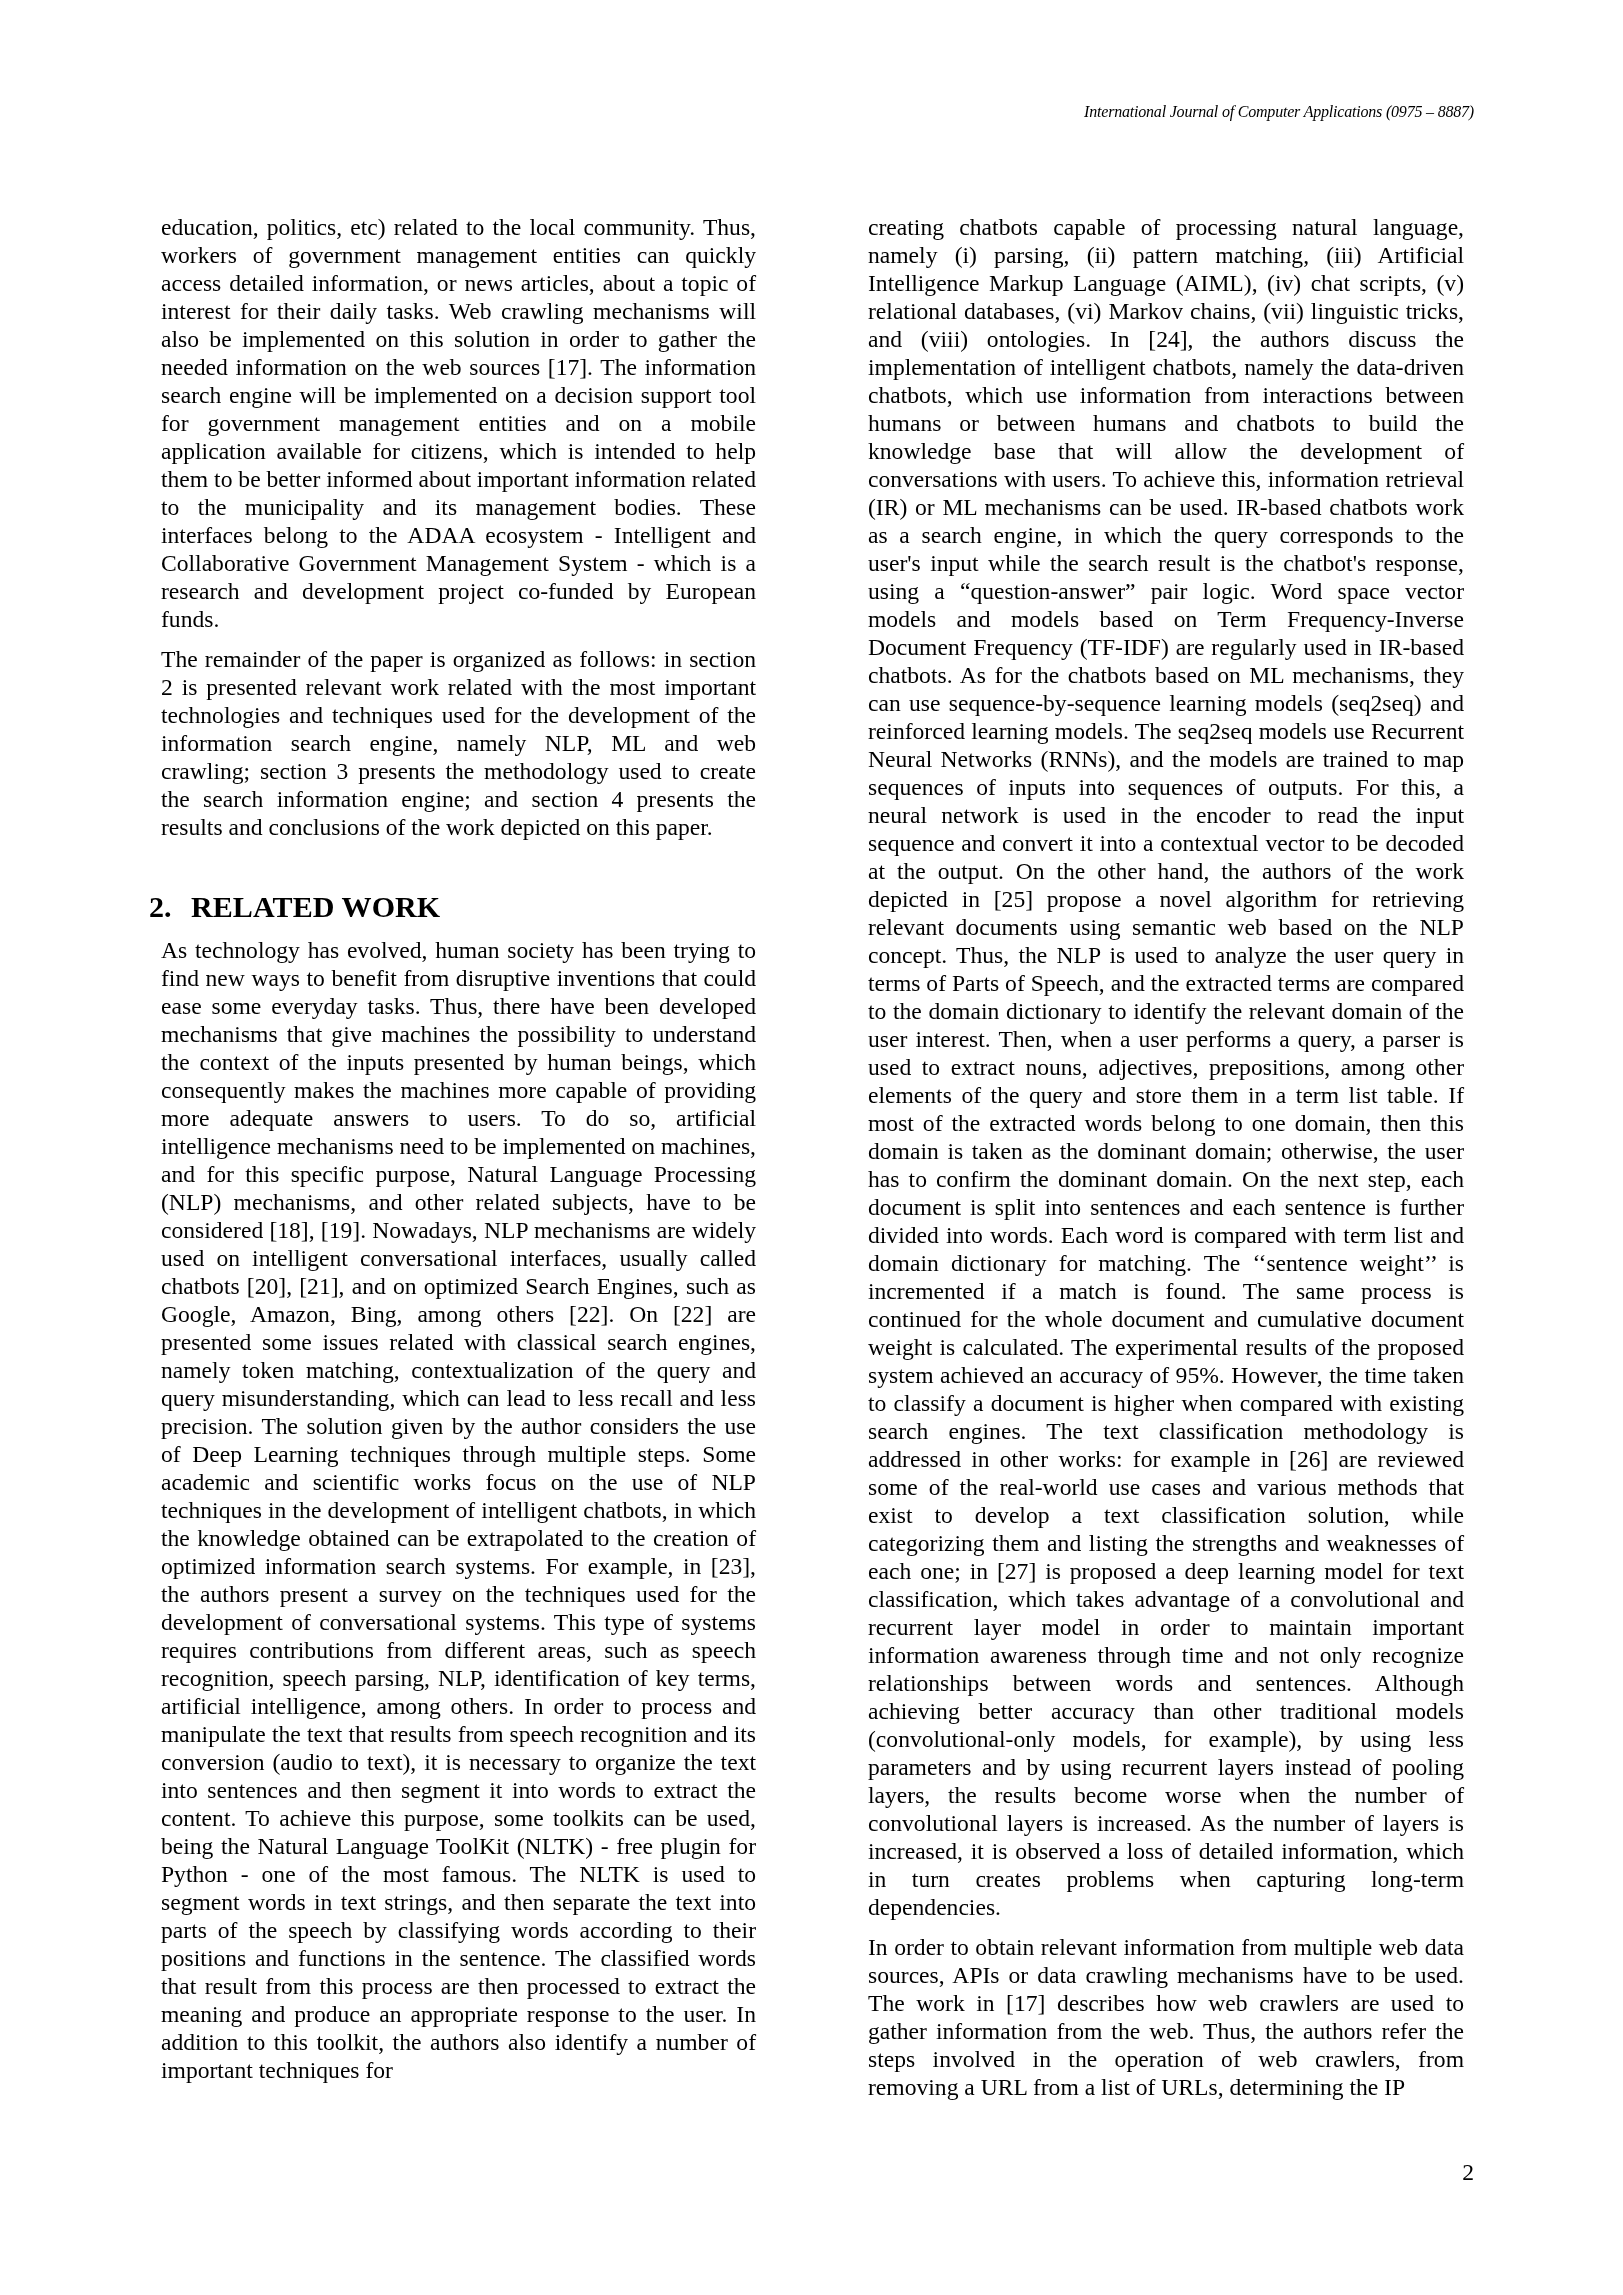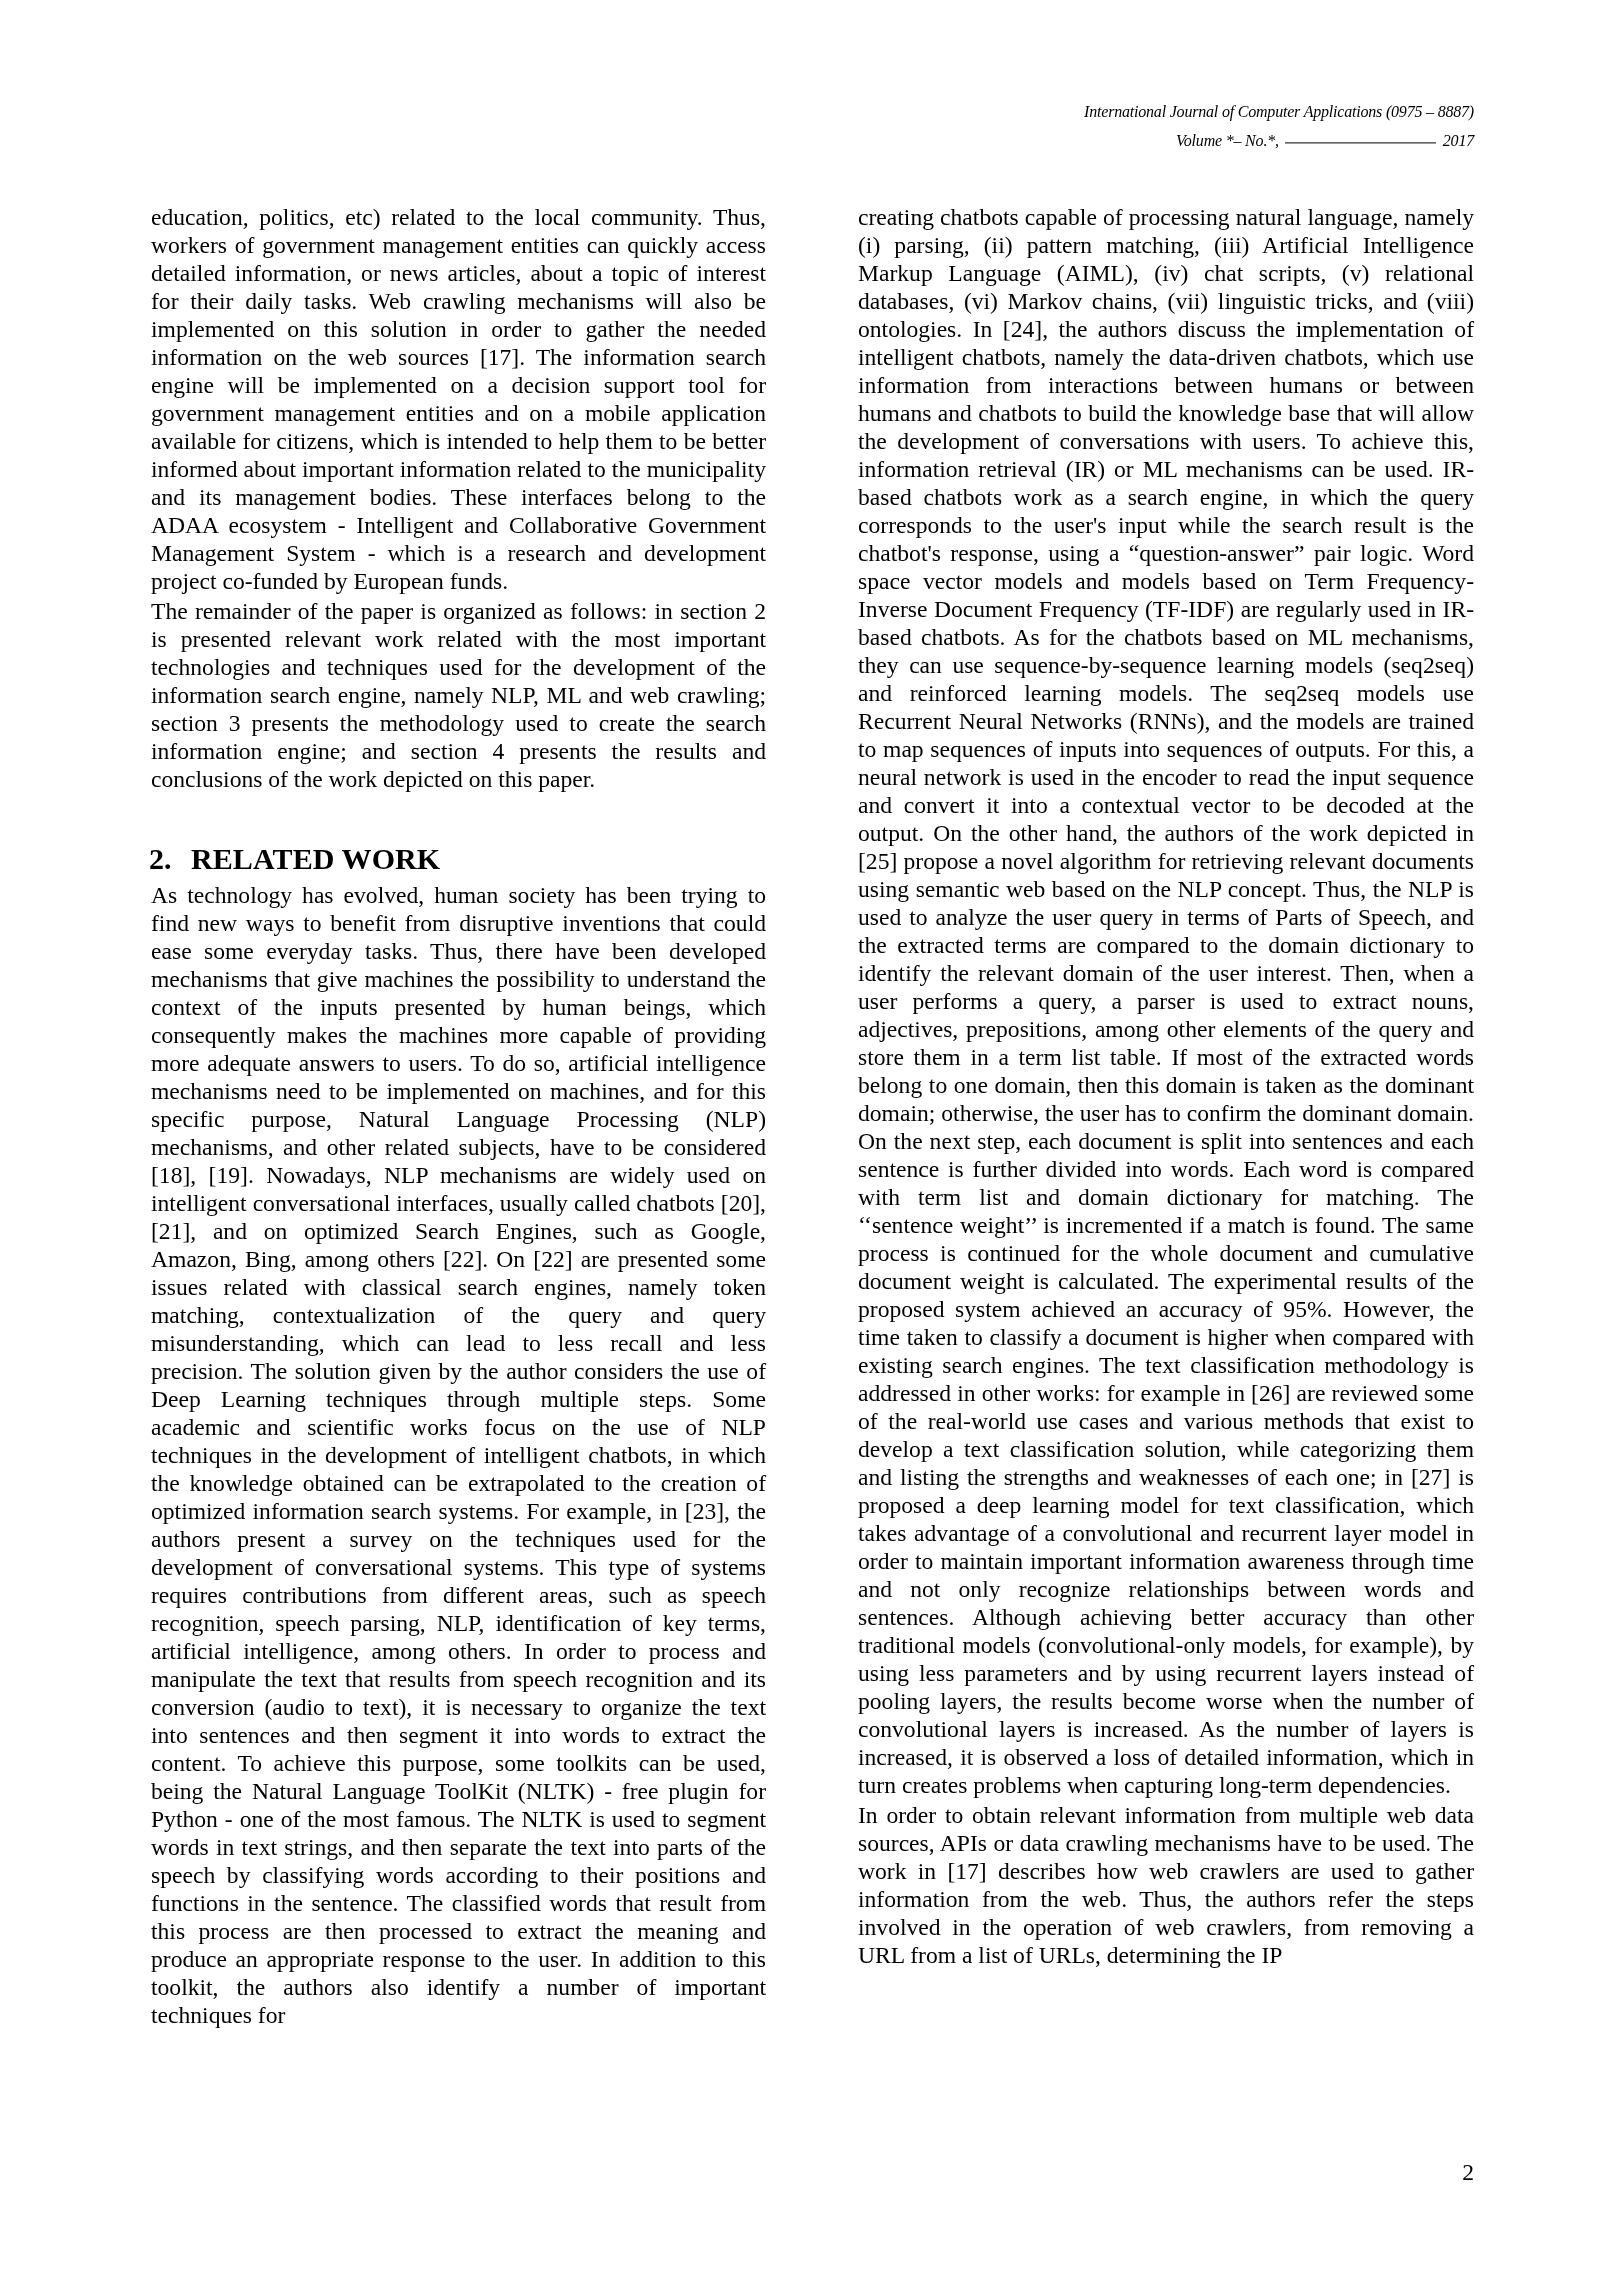--- a/index.html
+++ b/index.html
@@ -33,21 +33,21 @@
     top: 201px;
     width: 619px;
     font-size: 23.6px;
     line-height: 28px;
     text-align: justify;
     hyphens: none;
   }
   .col-left { left: 149px; }
   .col-right { left: 856px; width: 620px; }
   .column p {
-    margin: 2px;
+    margin: 12px;
     text-align: justify;
     text-align-last: left;
   }
   .section-heading {
     font-weight: bold;
     font-size: 30px;
     line-height: 35px;
     margin: 48px 0 5px 0;
     letter-spacing: 0.1px;
   }
@@ -58,21 +58,20 @@
     top: 2158px;
     font-size: 23.6px;
     line-height: 29px;
   }
 </style>
 </head>
 <body>
 
 <div class="page-header">
   <div>International Journal of Computer Applications (0975 – 8887)</div>
-  <div><span>Volume *– No.*,</span><span class="rule"></span><span>2017</span></div>
 </div>
 
 <div class="column col-left">
   <p>education, politics, etc) related to the local community. Thus, workers of government management entities can quickly access detailed information, or news articles, about a topic of interest for their daily tasks. Web crawling mechanisms will also be implemented on this solution in order to gather the needed information on the web sources [17]. The information search engine will be implemented on a decision support tool for government management entities and on a mobile application available for citizens, which is intended to help them to be better informed about important information related to the municipality and its management bodies. These interfaces belong to the ADAA ecosystem - Intelligent and Collaborative Government Management System - which is a research and development project co-funded by European funds.</p>
   <p>The remainder of the paper is organized as follows: in section 2 is presented relevant work related with the most important technologies and techniques used for the development of the information search engine, namely NLP, ML and web crawling; section 3 presents the methodology used to create the search information engine; and section 4 presents the results and conclusions of the work depicted on this paper.</p>
   <div class="section-heading"><span class="num">2.</span><span>RELATED WORK</span></div>
   <p>As technology has evolved, human society has been trying to find new ways to benefit from disruptive inventions that could ease some everyday tasks. Thus, there have been developed mechanisms that give machines the possibility to understand the context of the inputs presented by human beings, which consequently makes the machines more capable of providing more adequate answers to users. To do so, artificial intelligence mechanisms need to be implemented on machines, and for this specific purpose, Natural Language Processing (NLP) mechanisms, and other related subjects, have to be considered [18], [19]. Nowadays, NLP mechanisms are widely used on intelligent conversational interfaces, usually called chatbots [20], [21], and on optimized Search Engines, such as Google, Amazon, Bing, among others [22]. On [22] are presented some issues related with classical search engines, namely token matching, contextualization of the query and query misunderstanding, which can lead to less recall and less precision. The solution given by the author considers the use of Deep Learning techniques through multiple steps. Some academic and scientific works focus on the use of NLP techniques in the development of intelligent chatbots, in which the knowledge obtained can be extrapolated to the creation of optimized information search systems. For example, in [23], the authors present a survey on the techniques used for the development of conversational systems. This type of systems requires contributions from different areas, such as speech recognition, speech parsing, NLP, identification of key terms, artificial intelligence, among others. In order to process and manipulate the text that results from speech recognition and its conversion (audio to text), it is necessary to organize the text into sentences and then segment it into words to extract the content. To achieve this purpose, some toolkits can be used, being the Natural Language ToolKit (NLTK) - free plugin for Python - one of the most famous. The NLTK is used to segment words in text strings, and then separate the text into parts of the speech by classifying words according to their positions and functions in the sentence. The classified words that result from this process are then processed to extract the meaning and produce an appropriate response to the user. In addition to this toolkit, the authors also identify a number of important techniques for</p>
 </div>
 
 <div class="column col-right">

